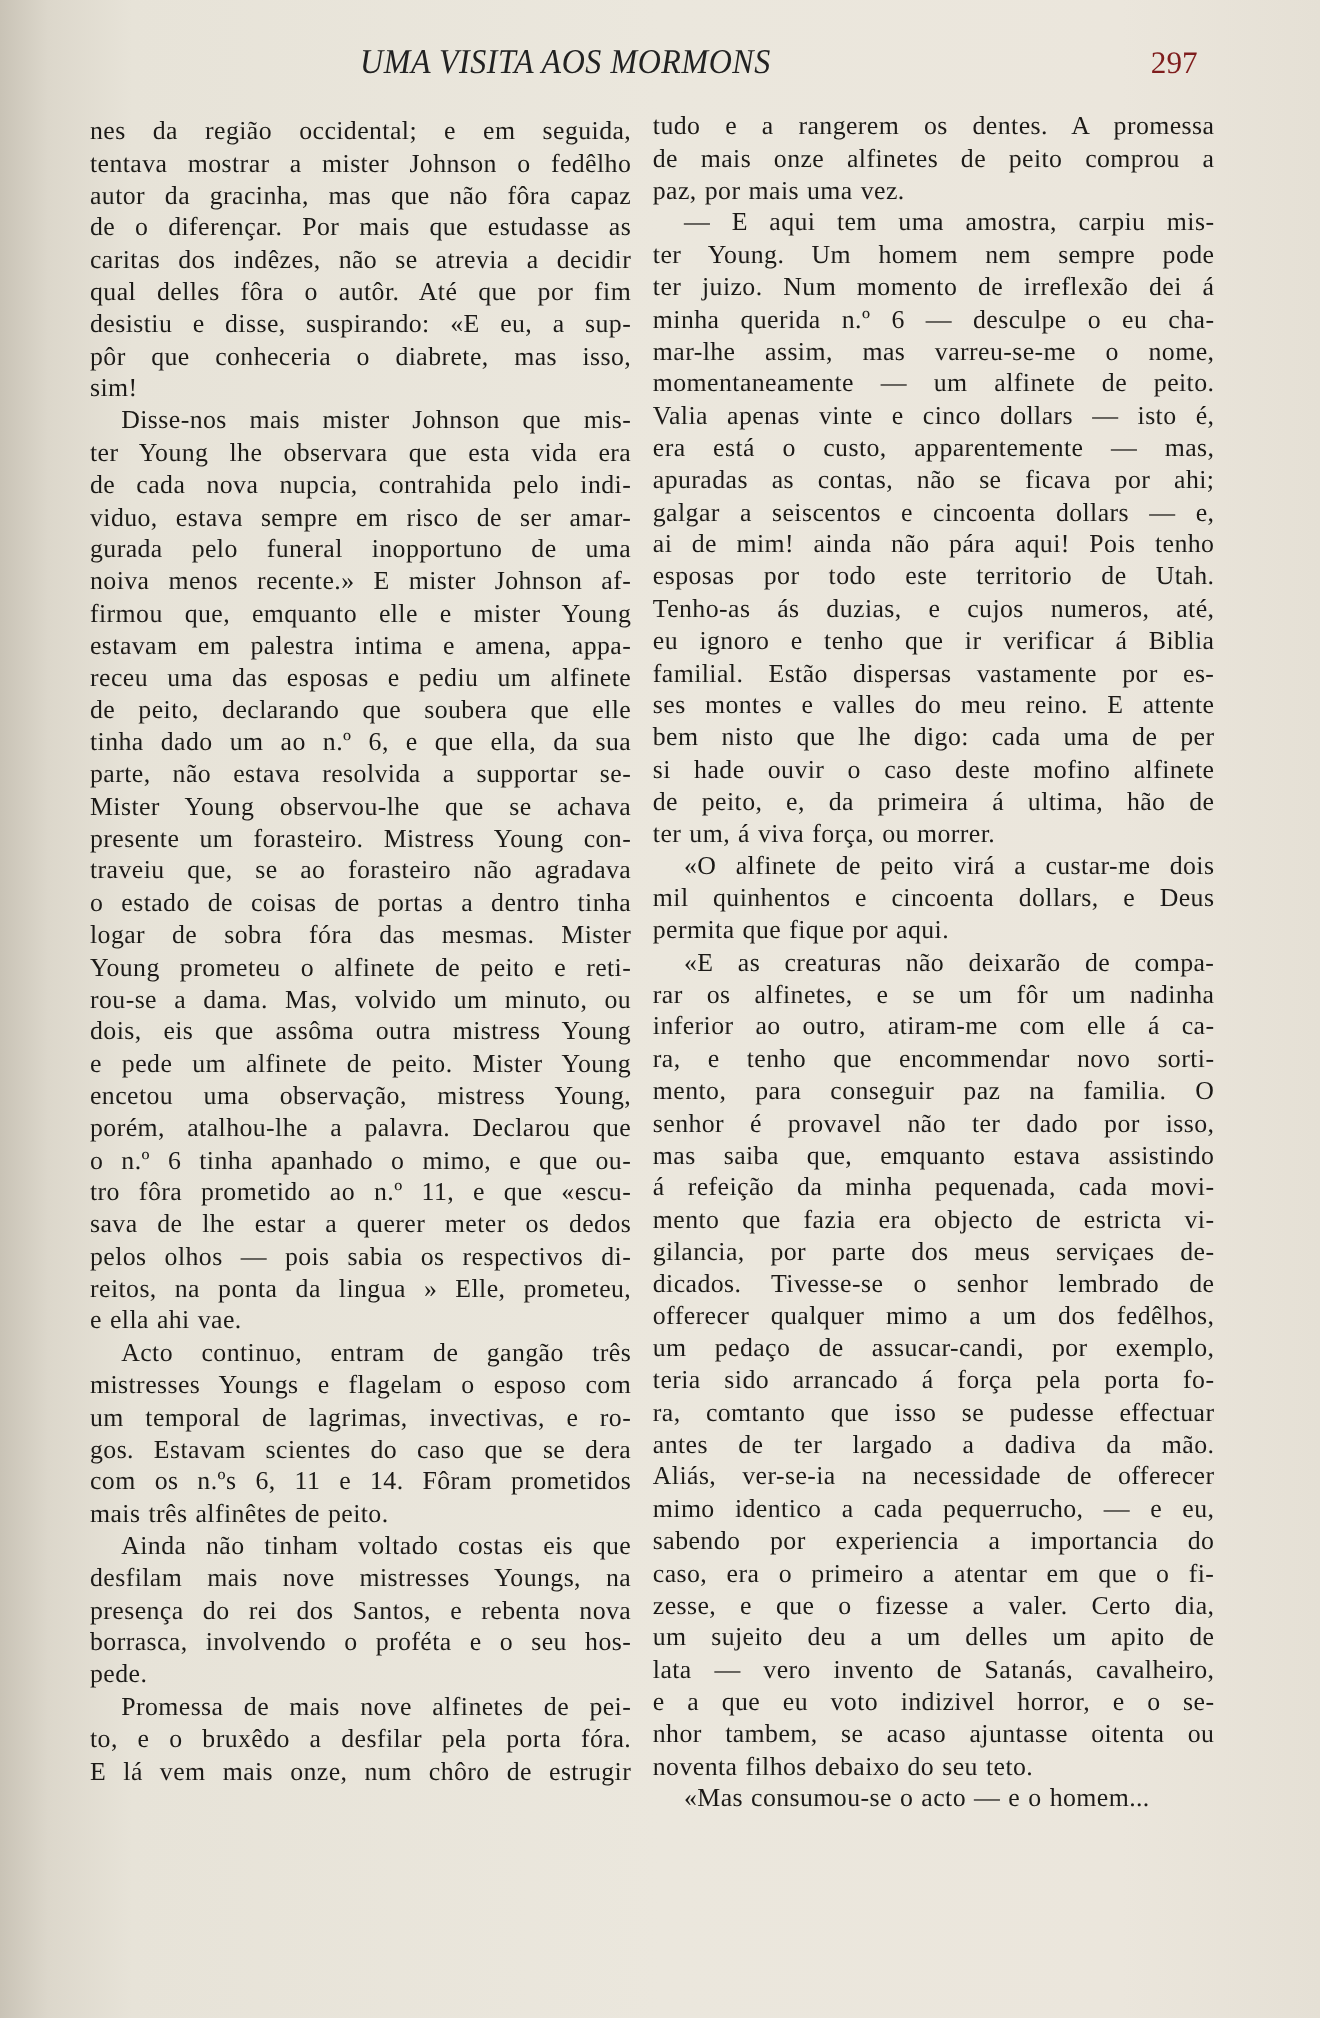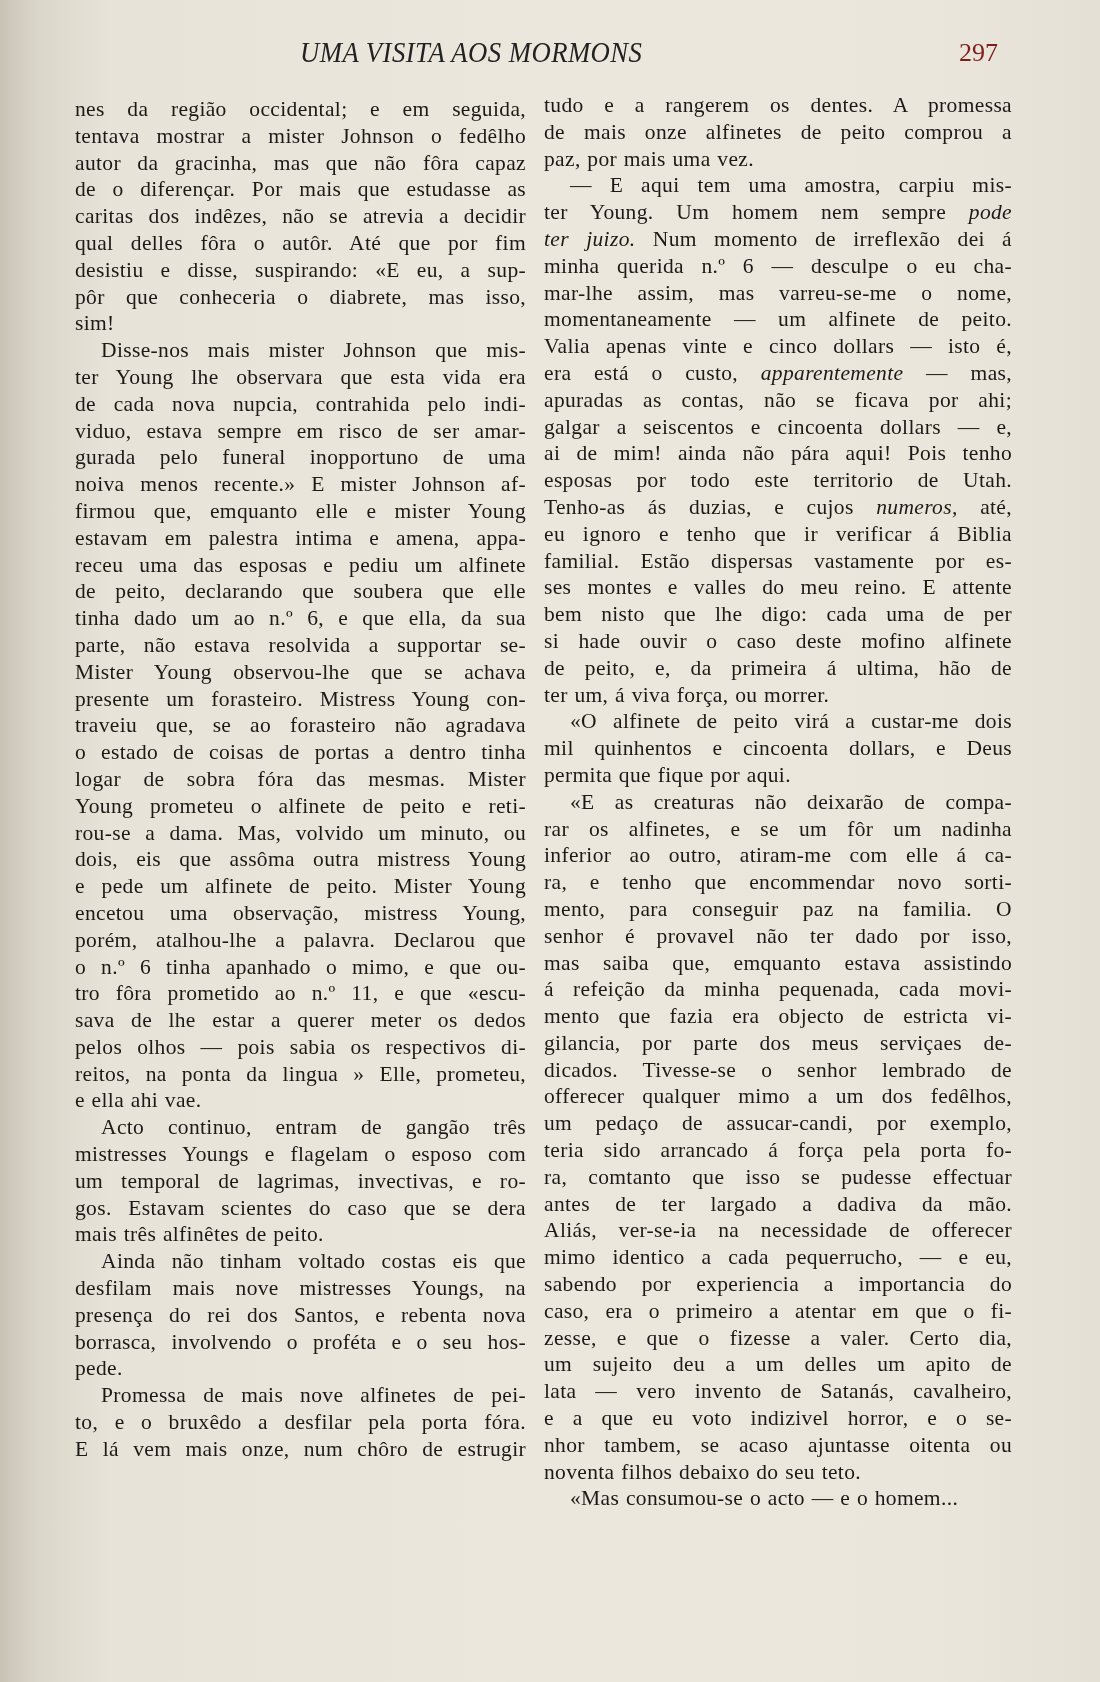--- a/index.html
+++ b/index.html
@@ -54,21 +54,21 @@
       display: block;
       white-space: nowrap;
       text-align: justify;
       text-align-last: justify;
       height: 26.8px;
       letter-spacing: 0.35px;
       word-spacing: 1px;
     }
     .line.last { text-align-last: left; }
     .line.indent { padding-left: 26px; }
-    .it { font-style: italic; }
+    .it { }
   </style>
 </head>
 <body>
 
 <div class="page-header">
   <span class="running-title">UMA VISITA AOS MORMONS</span>
   <span class="page-number">297</span>
 </div>
 
 <div class="column col-left" id="col-left">
@@ -107,20 +107,21 @@
     <span class="line"><span>o n.º 6 tinha apanhado o mimo, e que ou-</span></span>
     <span class="line"><span>tro fôra prometido ao n.º 11, e que «escu-</span></span>
     <span class="line"><span>sava de lhe estar a querer meter os dedos</span></span>
     <span class="line"><span>pelos olhos — pois sabia os respectivos di-</span></span>
     <span class="line"><span>reitos, na ponta da lingua » Elle, prometeu,</span></span>
     <span class="line last"><span>e ella ahi vae.</span></span>
     <span class="line indent"><span>Acto continuo, entram de gangão três</span></span>
     <span class="line"><span>mistresses Youngs e flagelam o esposo com</span></span>
     <span class="line"><span>um temporal de lagrimas, invectivas, e ro-</span></span>
     <span class="line"><span>gos. Estavam scientes do caso que se dera</span></span>
+    <span class="line"><span>com os n.ºs 6, 11 e 14. Fôram prometidos</span></span>
     <span class="line last"><span>mais três alfinêtes de peito.</span></span>
     <span class="line indent"><span>Ainda não tinham voltado costas eis que</span></span>
     <span class="line"><span>desfilam mais nove mistresses Youngs, na</span></span>
     <span class="line"><span>presença do rei dos Santos, e rebenta nova</span></span>
     <span class="line"><span>borrasca, involvendo o proféta e o seu hos-</span></span>
     <span class="line last"><span>pede.</span></span>
     <span class="line indent"><span>Promessa de mais nove alfinetes de pei-</span></span>
     <span class="line"><span>to, e o bruxêdo a desfilar pela porta fóra.</span></span>
     <span class="line"><span>E lá vem mais onze, num chôro de estrugir</span></span>
   </div>

